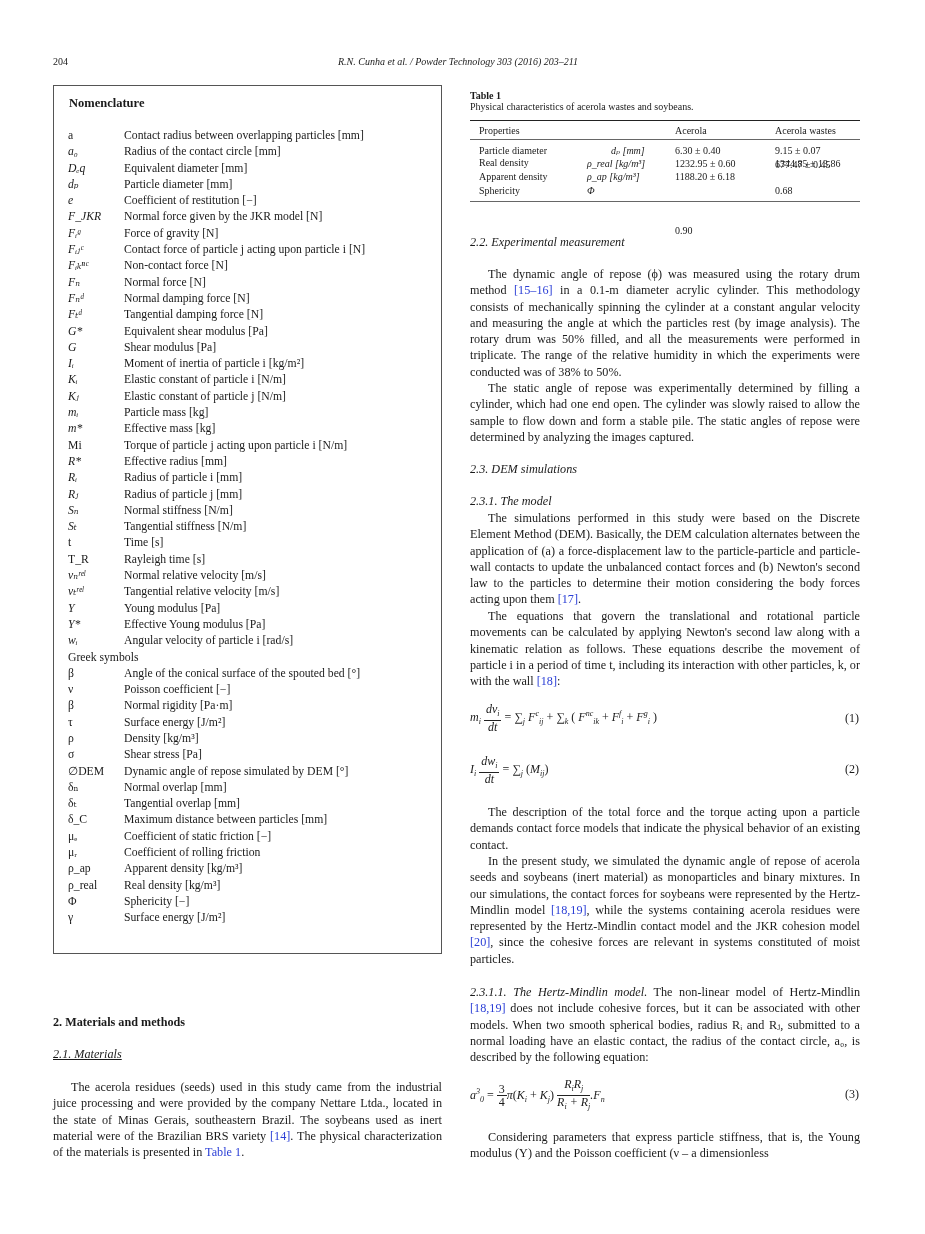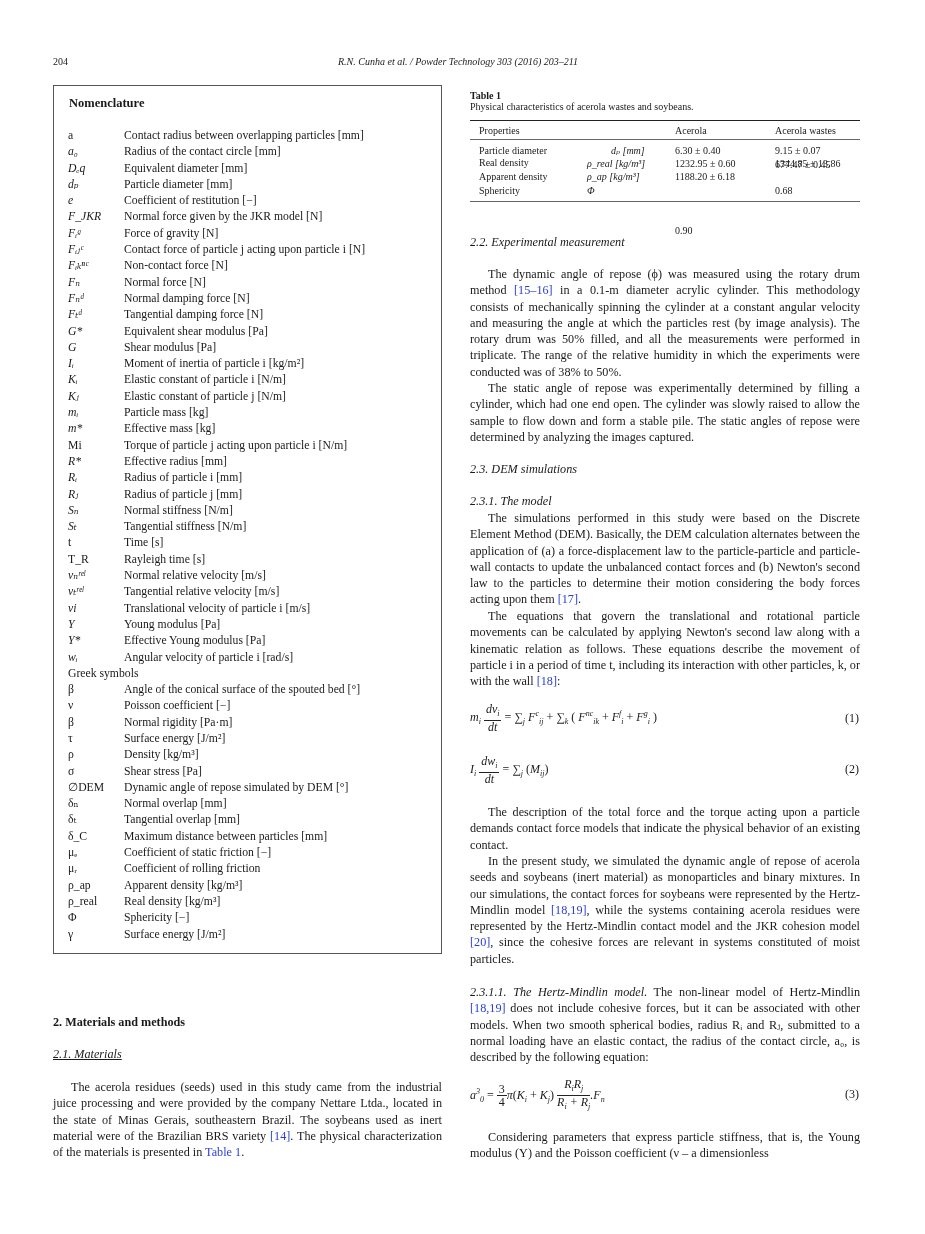--- a/index.html
+++ b/index.html
@@ -157,24 +157,20 @@
         <span class="nsym up">T_R</span>
         <span class="ndesc">Rayleigh time [s]</span>
       </div>
       <div class="nrow">
         <span class="nsym">vₙʳᵉˡ</span>
         <span class="ndesc">Normal relative velocity [m/s]</span>
       </div>
       <div class="nrow">
         <span class="nsym">vₜʳᵉˡ</span>
         <span class="ndesc">Tangential relative velocity [m/s]</span>
-      </div>
-      <div class="nrow">
-        <span class="nsym">vi</span>
-        <span class="ndesc">Translational velocity of particle i [m/s]</span>
       </div>
       <div class="nrow">
         <span class="nsym">Y</span>
         <span class="ndesc">Young modulus [Pa]</span>
       </div>
       <div class="nrow">
         <span class="nsym">Y*</span>
         <span class="ndesc">Effective Young modulus [Pa]</span>
       </div>
       <div class="nrow">

